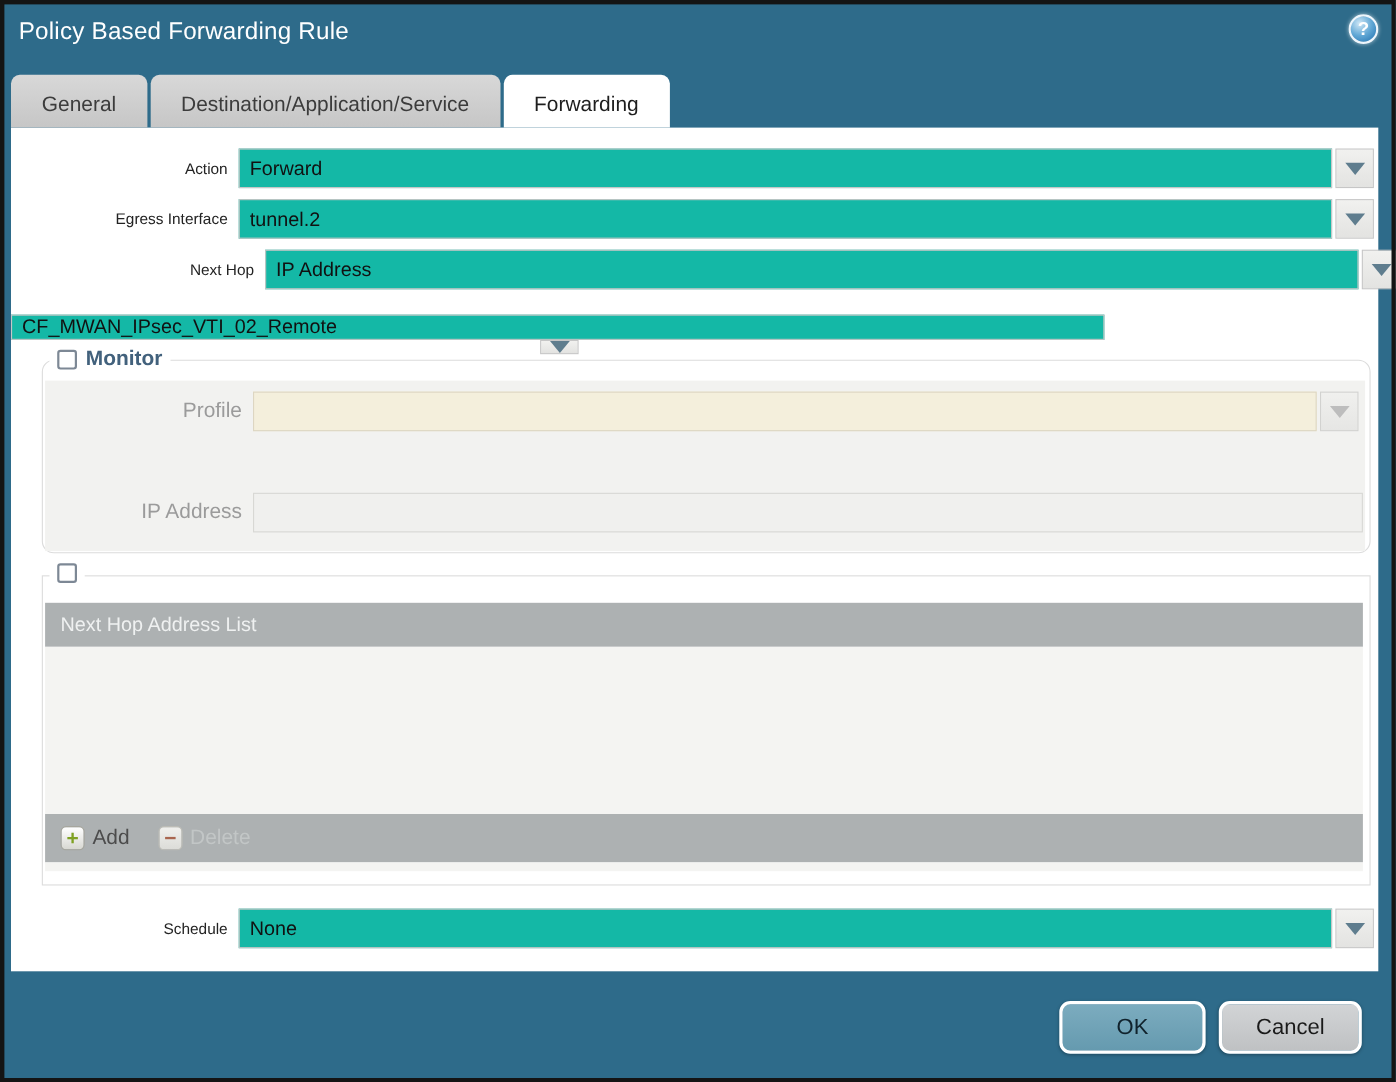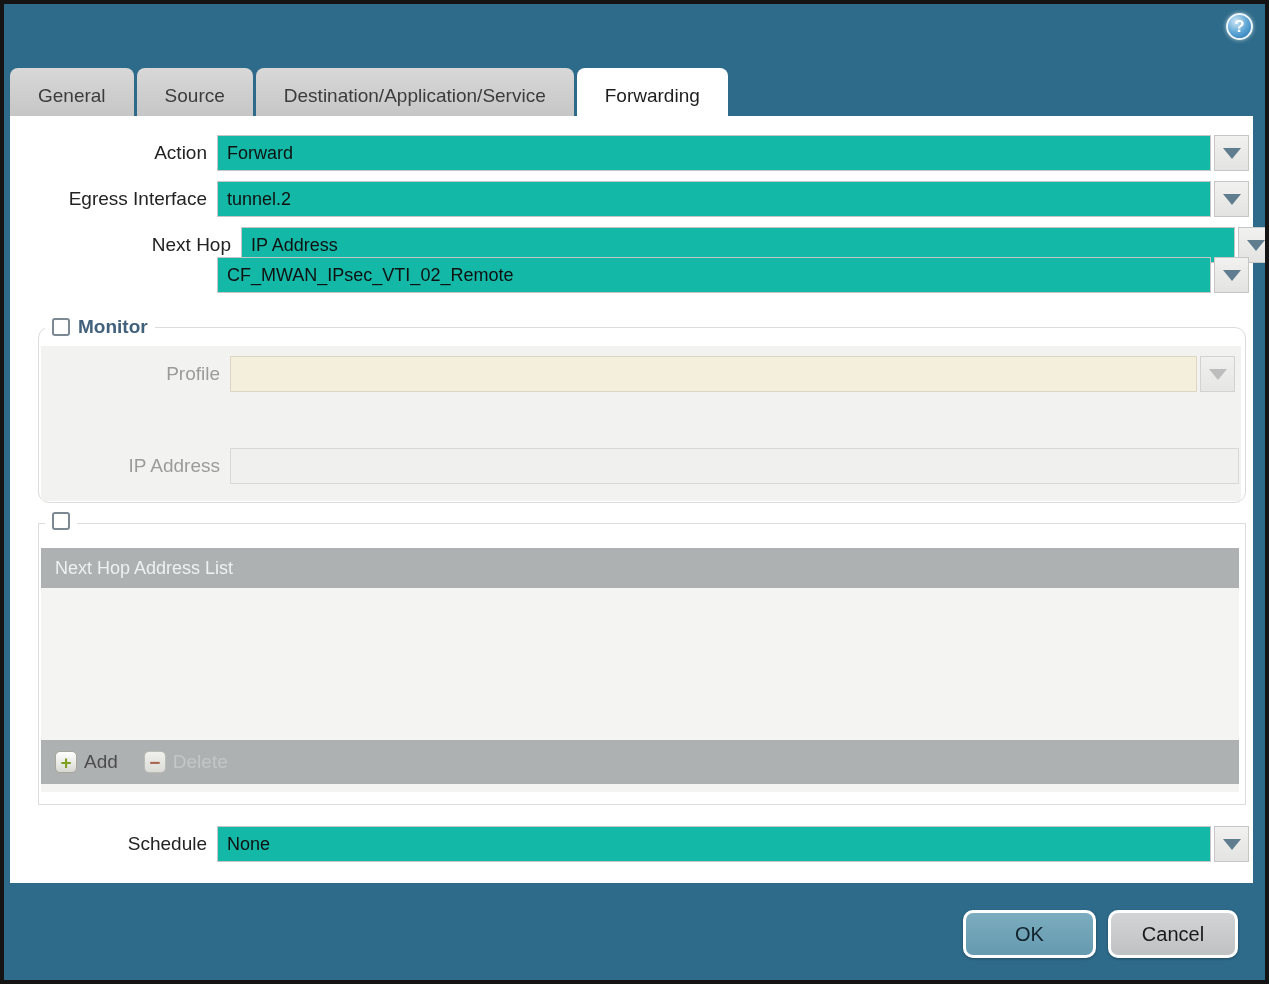--- a/index.html
+++ b/index.html
@@ -19,21 +19,21 @@
   
   .tabs { position:absolute; left:10px; top:68px; height:48px; display:flex; gap:3px; z-index:2; }
   .tab { height:48px; line-height:48px; padding:4px 28px; font-size:19px; color:#3c3c3c;
          background:linear-gradient(#d8d8d8, #c6c6c6); border-radius:8px 8px 0 0; cursor:pointer; white-space:nowrap; }
   .tab.active { background:#ffffff; color:#1e1e1e; }
 
   
   .content { position:absolute; left:10px; top:116px; width:1243px; height:767px; background:#ffffff; z-index:1; }
 
   .frm-row { position:absolute; left:0; display:flex; align-items:center; height:36px; }
-  .frm-label { width:197px; text-align:right; margin-right:10px; font-size:19px; color:#232323; }
+  .frm-label { width:197px; text-align:right; margin-right:10px; font-size:14px; color:#232323; }
   .field { width:994px; height:36px; border:1px solid #c6c6c6; background:#14b8a6; display:flex; align-items:center;
            padding-left:9px; font-size:18px; color:#111; cursor:text; }
   .dd-btn { width:35px; height:36px; margin-left:3px; background:linear-gradient(#f1f1ef,#e3e3e1);
             border:1px solid #c6c6c6; display:flex; align-items:center; justify-content:center; cursor:pointer; }
   .tri { width:0; height:0; border-left:9px solid transparent; border-right:9px solid transparent;
          border-top:11px solid #5f7d8e; }
   .tri.disabled { border-top-color:#bdbdbd; }
 
   
   .section { position:absolute; left:28px; width:1208px; border:1px solid #dcdcdc; }
@@ -72,25 +72,25 @@
          font-family:"Liberation Sans", sans-serif; box-shadow:0 1px 3px rgba(0,0,0,.3); }
   .btn-ok { left:963px; top:910px; width:133px; background:linear-gradient(#7cacbf,#659aaf); color:#10222c; }
   .btn-cancel { left:1108px; top:910px; width:130px; background:linear-gradient(#d2d4d6,#bfc1c3); color:#1a1a1a; }
 </style>
 </head>
 <body>
 
 <div class="window">
   <div class="outer-border"></div>
 
+  <div class="title">Policy Based Forwarding Rule</div>
   <div class="help">?</div>
 
   <div class="tabs">
     <div class="tab">General</div>
-    <div class="tab">Source</div>
     <div class="tab">Destination/Application/Service</div>
     <div class="tab active">Forwarding</div>
   </div>
 
   <div class="content">
 
     <div class="frm-row" style="top:19px;">
       <div class="frm-label">Action</div>
       <div class="field">Forward</div>
       <div class="dd-btn">
@@ -107,21 +107,21 @@
     </div>
 
     <div class="frm-row" style="top:111px;padding-left:24px;">
       <div class="frm-label">Next Hop</div>
       <div class="field">IP Address</div>
       <div class="dd-btn">
         <div class="tri"></div>
       </div>
     </div>
 
-    <div class="frm-row" style="top:141px;">
+    <div class="frm-row" style="top:170px;flex-direction:column;">
       <div class="frm-label"></div>
       <div class="field">CF_MWAN_IPsec_VTI_02_Remote</div>
       <div class="dd-btn">
         <div class="tri"></div>
       </div>
     </div>
 
     <div class="section" style="top:211px; height:176px;border-radius:11px;">
       <div class="legend">
         <div class="legend-cb"></div>

